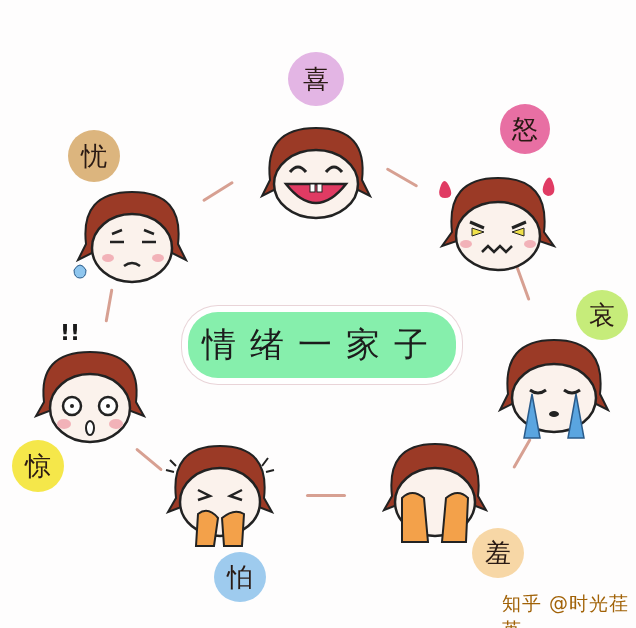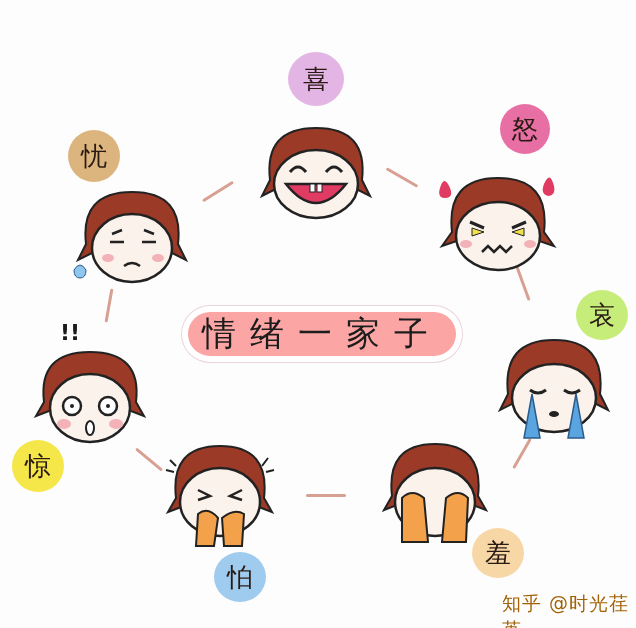--- a/index.html
+++ b/index.html
@@ -1,20 +1,20 @@
 <!DOCTYPE html>
 <html><head>
 <meta charset="utf-8">
 <style>
   html,body{margin:0;padding:0;background:#fff;}
   body{width:636px;height:628px;position:relative;overflow:hidden;font-family:"DejaVu Sans",sans-serif;}
   .stage{position:absolute;left:0;top:0;width:636px;height:628px;background:#fefdfd;}
   .label{position:absolute;border-radius:50%;display:flex;align-items:center;justify-content:center;font-size:26px;color:#2a1a14;}
   .face{position:absolute;}
-  .title-box{position:absolute;left:188px;top:312px;width:268px;height:44px;border-radius:30px;background:#fca5a5;
+  .title-box{position:absolute;left:188px;top:312px;width:268px;height:66px;border-radius:30px;background:#86efac;
     box-shadow:0 0 0 6px #fff, 0 0 0 7px #e9d4d8;display:flex;align-items:center;justify-content:center;
     font-size:34px;letter-spacing:14px;color:#1c1c1c;}
   .dash{position:absolute;background:#d7a092;height:3px;border-radius:2px;}
   .watermark{position:absolute;left:502px;top:591px;font-size:19px;color:#a16207;letter-spacing:1px;}
   .bang{position:absolute;font-weight:bold;color:#1a1a1a;}
 </style>
 </head>
 <body>
 
 <div class="stage">

